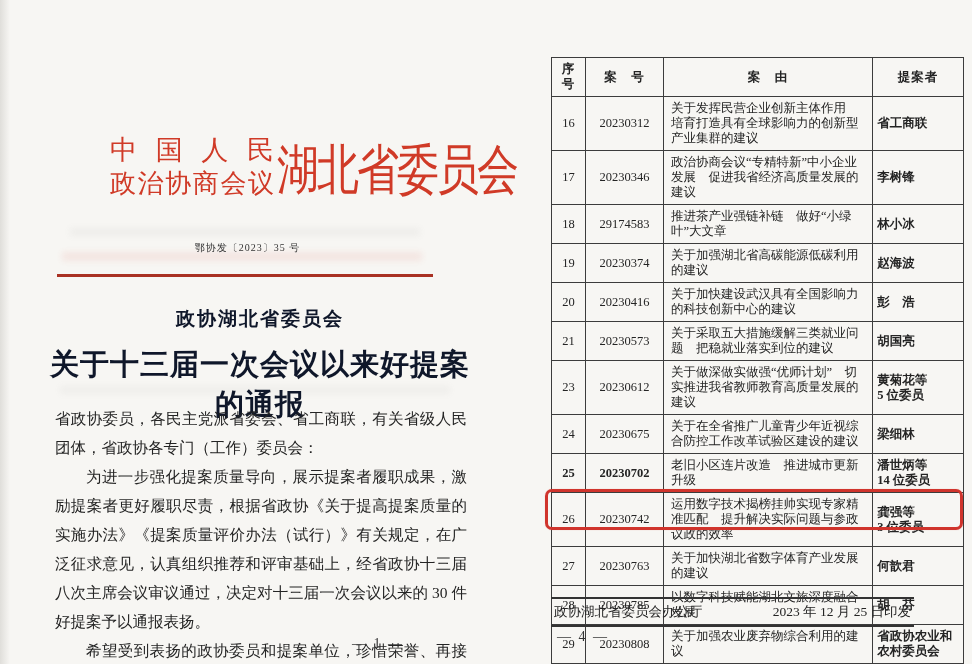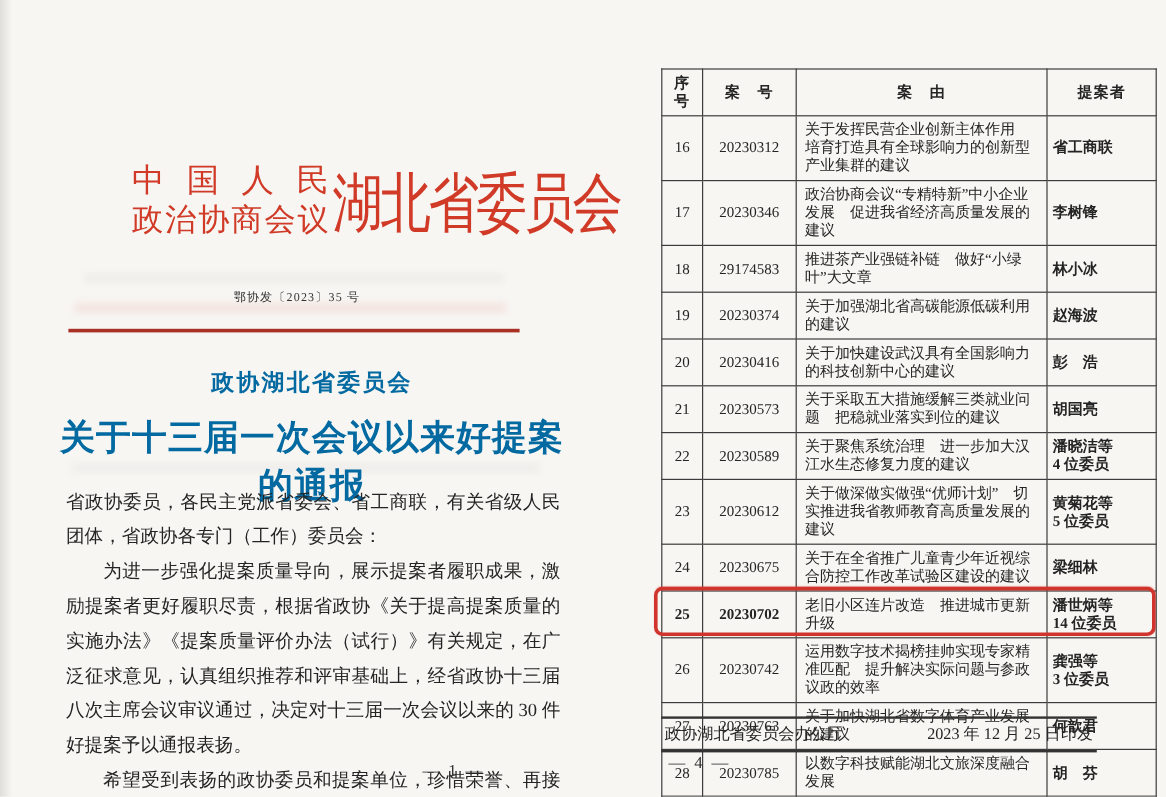--- a/index.html
+++ b/index.html
@@ -25,21 +25,21 @@
   .lh-small .l1 { font-size:27px; line-height:34px; text-align:justify; text-align-last:justify; }
   .lh-small .l2 { font-size:26px; line-height:33px; text-align:justify; text-align-last:justify; }
   .lh-large { font-size:42px; line-height:46px; letter-spacing:-2px; margin-left:3px;
     transform:scaleY(1.28); transform-origin:bottom; white-space:nowrap; }
 
   .doc-number { position:absolute; left:55px; top:241px; width:385px; text-align:center;
     font-size:10px; letter-spacing:1px; color:#333; }
   .red-rule { position:absolute; left:57px; top:274px; width:376px; height:3px; background:#a93123; }
 
   .doc-title { position:absolute; left:45px; top:306px; width:430px; text-align:center;
-    font-weight:bold; color:#0369a1; }
+    font-weight:bold; color:#0f172a; }
   .doc-title .t1 { font-size:19px; letter-spacing:2px; margin-bottom:13px; }
   .doc-title .t2 { font-size:29px; letter-spacing:1px; }
 
   .doc-body { position:absolute; left:55px; top:404px; width:412px;
     font-size:15.5px; line-height:29px; text-align:justify; color:#242424; }
   .doc-body p.indent { text-indent:2em; }
 
   .page-num-left { position:absolute; left:352px; top:636px; font-size:14px;
     letter-spacing:2px; color:#333; }
 
@@ -144,27 +144,20 @@
     <td class="c-subject">关于加快建设武汉具有全国影响力的科技创新中心的建议</td>
     <td class="c-proposer">彭　浩</td>
   </tr>
         <tr class="data-row">
     <td class="c-no">21</td>
     <td class="c-case">20230573</td>
     <td class="c-subject">关于采取五大措施缓解三类就业问题　把稳就业落实到位的建议</td>
     <td class="c-proposer">胡国亮</td>
   </tr>
         <tr class="data-row">
-    <td class="c-no">22</td>
-    <td class="c-case">20230589</td>
-    <td class="c-subject">关于聚焦系统治理　进一步加大汉江水生态修复力度的建议</td>
-    <td class="c-proposer">潘晓洁等
-4 位委员</td>
-  </tr>
-        <tr class="data-row">
     <td class="c-no">23</td>
     <td class="c-case">20230612</td>
     <td class="c-subject">关于做深做实做强“优师计划”　切实推进我省教师教育高质量发展的建议</td>
     <td class="c-proposer">黄菊花等
 5 位委员</td>
   </tr>
         <tr class="data-row">
     <td class="c-no">24</td>
     <td class="c-case">20230675</td>
     <td class="c-subject">关于在全省推广儿童青少年近视综合防控工作改革试验区建设的建议</td>

